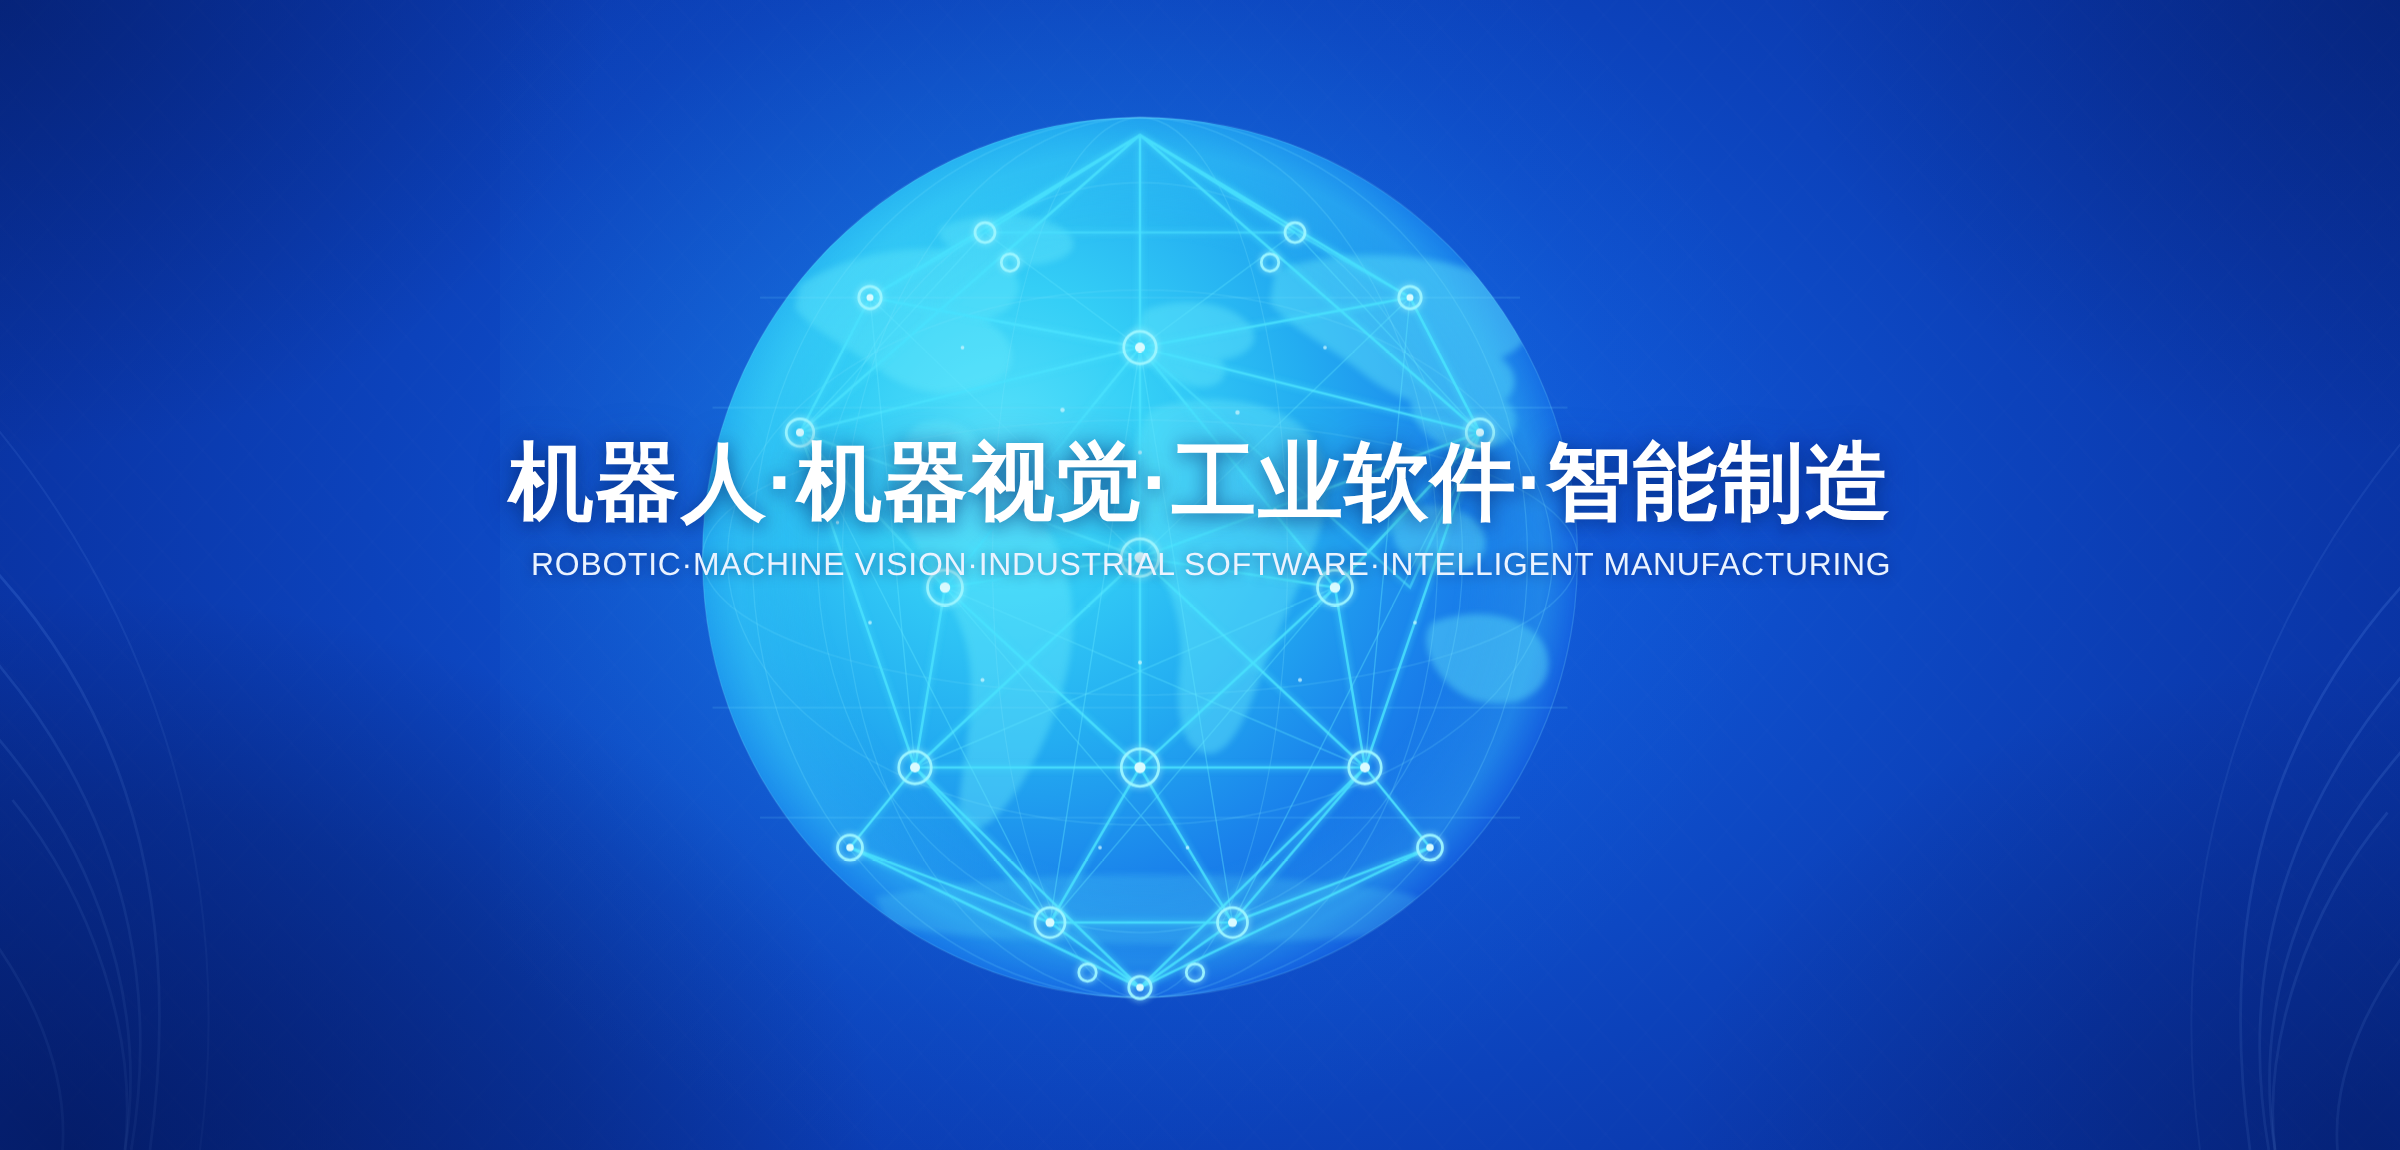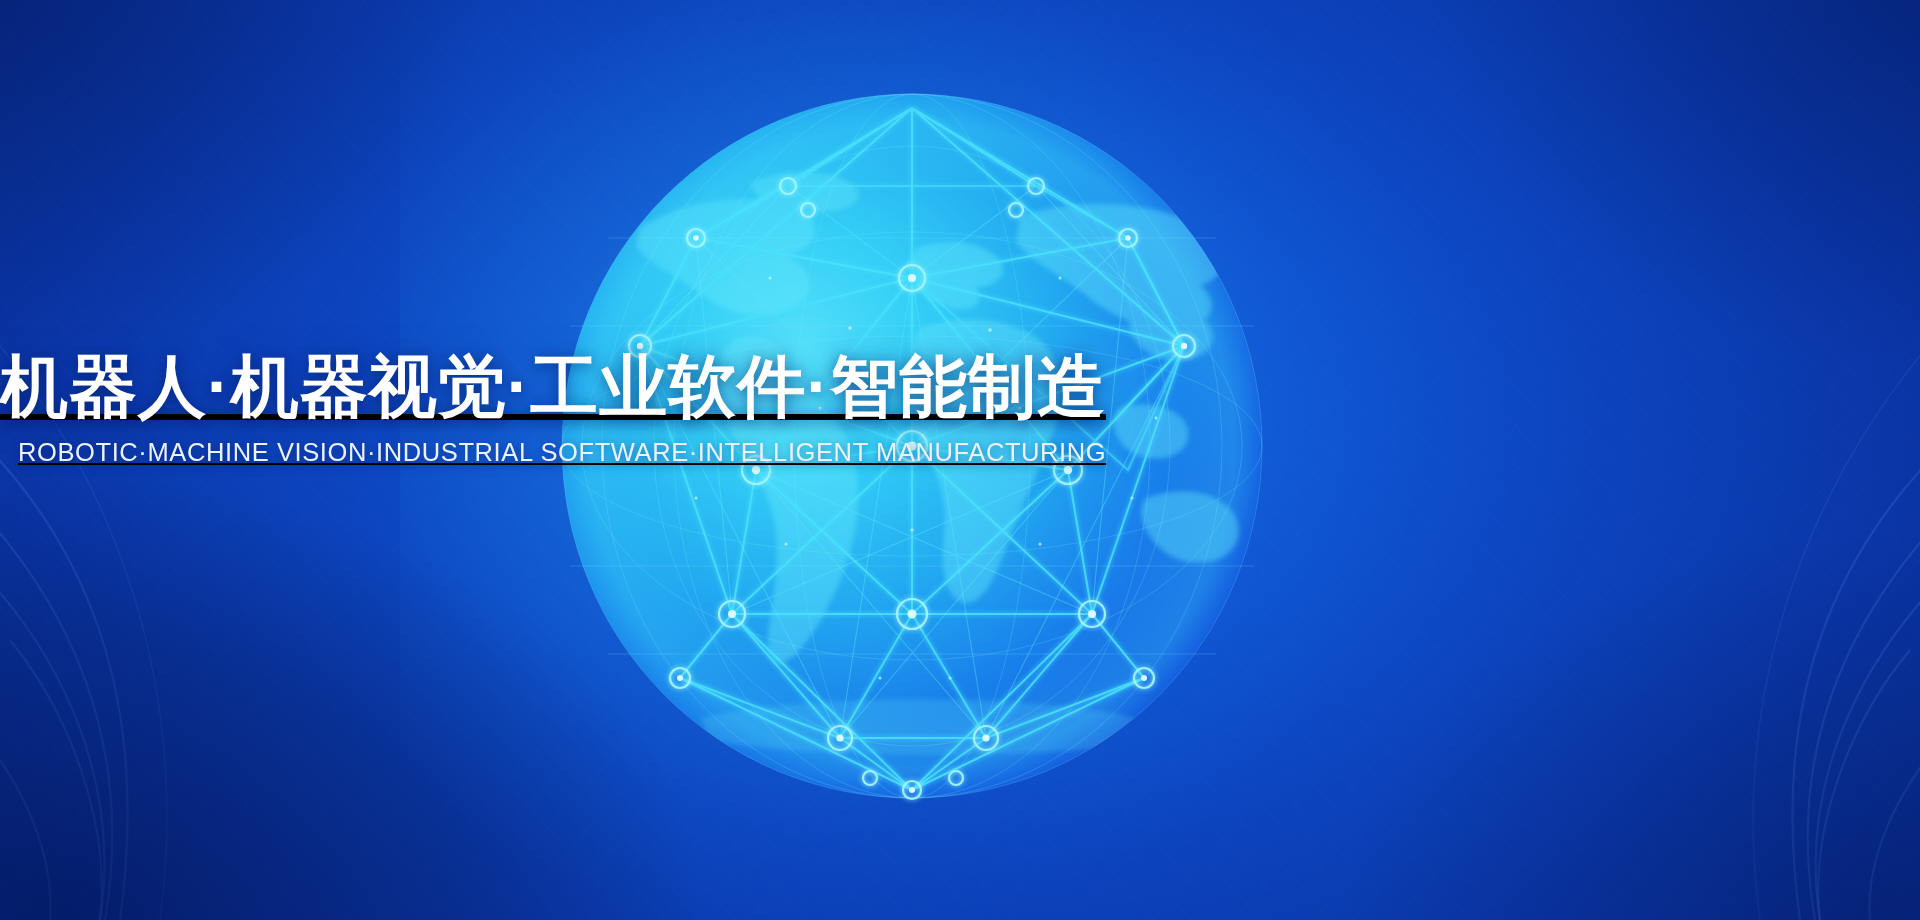--- a/index.html
+++ b/index.html
@@ -55,22 +55,22 @@
     background:radial-gradient(ellipse at 42% 44%, rgba(60,215,250,.30) 0%, rgba(45,185,245,.15) 34%, rgba(30,140,235,.05) 56%, rgba(0,0,0,0) 72%);
     pointer-events:none;
   }
   #globe-svg, #net-svg { position:absolute; left:0; top:0; width:784px; height:736px; }
   #net-svg { overflow:visible; }
 
   
   .copy {
     position:absolute;
     left:0; right:0; top:352px;
+    text-align:center;
     pointer-events:none;
-    text-decoration:underline;
   }
   #headline {
     font-family:"Liberation Sans", sans-serif;
     font-size:68px;
     font-weight:bold;
     line-height:1;
     color:#ffffff;
     letter-spacing:1px;
     text-shadow:0 2px 14px rgba(2,24,90,.55), 0 0 30px rgba(10,60,160,.35);
     white-space:nowrap;

